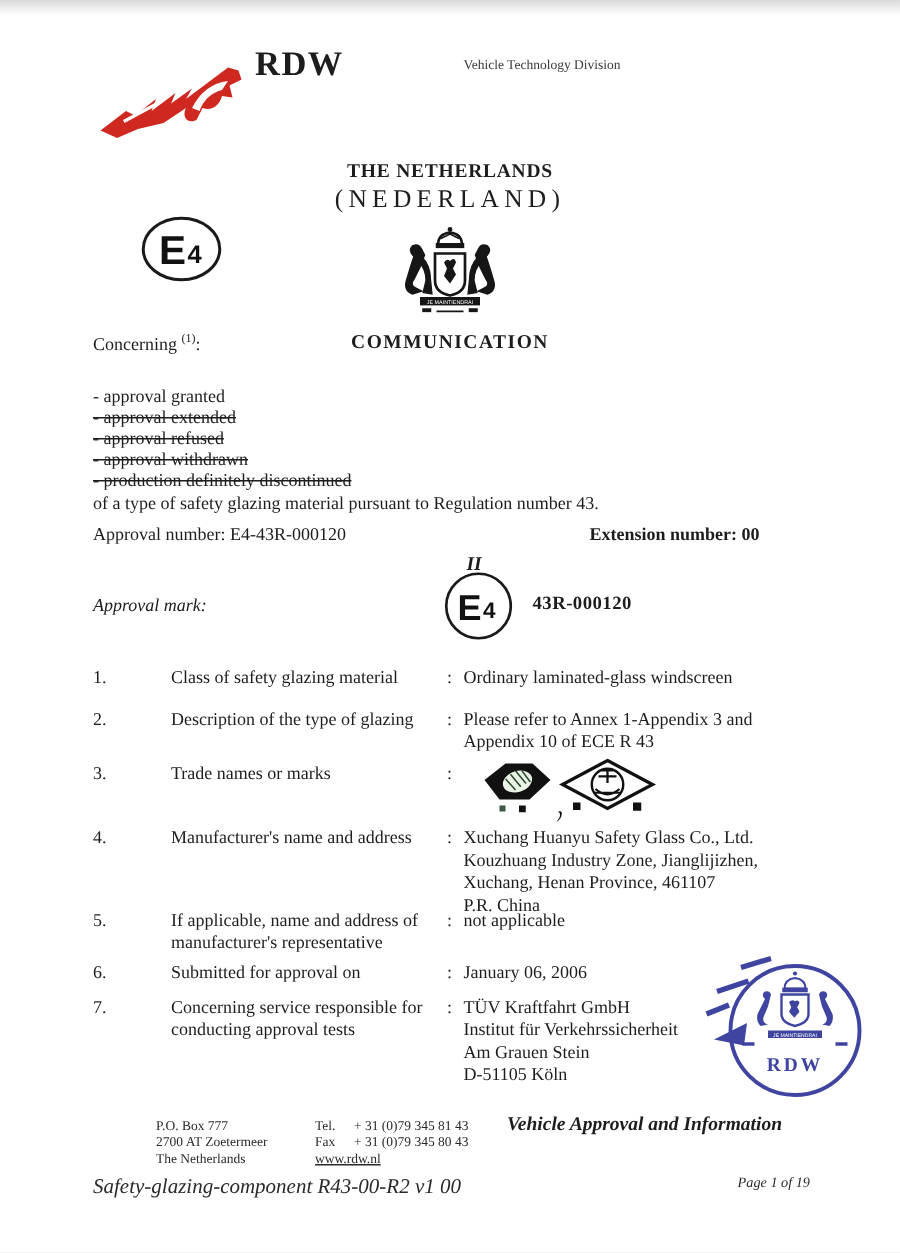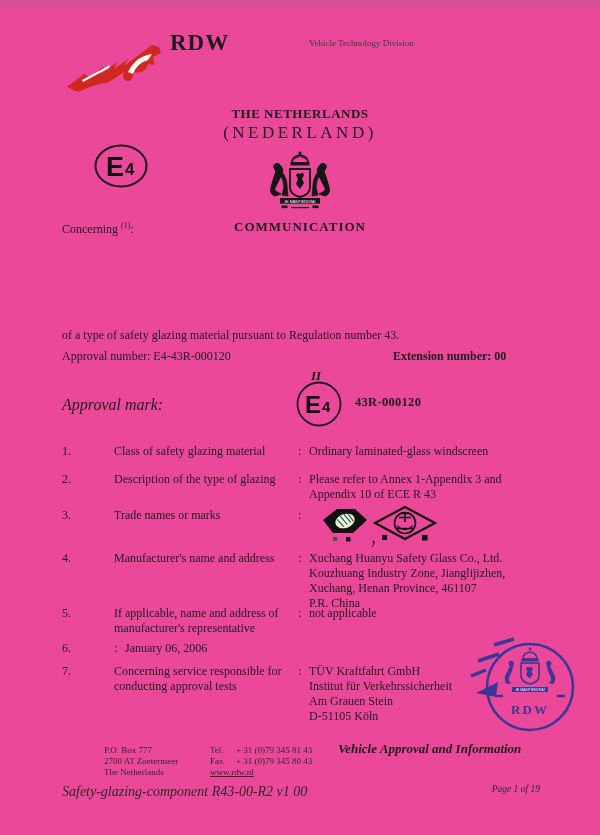--- a/index.html
+++ b/index.html
@@ -1,18 +1,18 @@
 <!DOCTYPE html>
 <html><head>
 <meta charset="utf-8">
 <style>
   html,body{margin:0;padding:0;background:#e9e9e7;}
   .page{
     position:relative;width:600px;height:835px;margin:0 auto;
-    background:#ec4899;overflow:hidden;
+    background:#ffffff;overflow:hidden;
     font-family:"Liberation Serif",serif;color:#1d1d1d;
   }
   .page::before{
     content:"";position:absolute;left:0;top:0;right:0;height:10px;
     background:linear-gradient(to bottom,rgba(120,120,118,.28),rgba(120,120,118,0));
     pointer-events:none;
   }
   .abs{position:absolute;}
   
   .brand{left:170px;top:30px;font-size:23px;font-weight:600;letter-spacing:1px;}
@@ -26,21 +26,21 @@
   .e-badge{left:92px;top:142px;}
   
   .concerning-label{left:62px;top:221px;font-size:12px;}
   .concerning-label sup{font-size:8px;}
   .concerning-list{left:62px;top:258px;font-size:12px;line-height:13.9px;}
   .struck{text-decoration:line-through;}
   .subject{left:62px;top:328px;font-size:12px;}
   
   .appr-num{left:62px;top:349px;font-size:12px;font-weight:normal;}
   .ext-num{left:393px;top:349px;font-size:12px;font-weight:bold;}
-  .appr-mark-label{left:62px;top:396px;font-size:16px;font-style:italic;text-align:right;}
+  .appr-mark-label{left:62px;top:396px;font-size:12px;font-style:italic;text-align:right;}
   .mark-class{left:311px;top:368px;font-size:13px;font-weight:bold;font-style:italic;}
   .mark-circle{left:295px;top:381px;}
   .mark-number{left:355px;top:395px;font-size:12.5px;font-weight:bold;letter-spacing:.3px;}
   
   .nlist{left:62px;top:444px;width:482px;font-size:12px;line-height:15px;}
   .nrow{position:absolute;left:0;width:100%;display:flex;align-items:flex-start;}
   .nrow .num{width:52px;flex:0 0 52px;}
   .nrow .lbl{width:184px;flex:0 0 184px;white-space:pre-line;}
   .nrow .col{width:11px;flex:0 0 11px;}
   .nrow .val{flex:1;white-space:pre-line;}
@@ -106,20 +106,27 @@
 
   <span class="abs e-badge">
     <svg width="58" height="48" viewBox="0 0 58 48">
       <ellipse cx="29" cy="24" rx="25.5" ry="20.5" fill="none" stroke="#1a1a1a" stroke-width="2"></ellipse>
       <text x="14" y="34" font-size="27" font-weight="600" fill="#111" font-family="Liberation Sans, sans-serif">E</text>
       <text x="33" y="33" font-size="17" font-weight="600" fill="#111" font-family="Liberation Sans, sans-serif">4</text>
     </svg>
   </span>
 
   <div class="abs concerning-label"><span>Concerning </span><sup>(1)</sup><span>:</span></div>
+  <div class="abs concerning-list">
+    <div>- approval granted</div>
+    <div class="struck">- approval extended</div>
+    <div class="struck">- approval refused</div>
+    <div class="struck">- approval withdrawn</div>
+    <div class="struck">- production definitely discontinued</div>
+  </div>
   <div class="abs subject">of a type of safety glazing material pursuant to Regulation number 43.</div>
 
   <div class="abs appr-num">Approval number: E4-43R-000120</div>
   <div class="abs ext-num">Extension number: 00</div>
 
   <div class="abs appr-mark-label">Approval mark:</div>
   <div class="abs mark-class">II</div>
   <span class="abs mark-circle">
     <svg width="48" height="46" viewBox="0 0 48 46">
       <circle cx="24" cy="23" r="21.5" fill="none" stroke="#1a1a1a" stroke-width="1.8"></circle>
@@ -192,20 +199,21 @@
     <div class="nrow" style="top:162px;">
       <div class="num">5.</div>
       <div class="lbl">If applicable, name and address of
 manufacturer's representative</div>
       <div class="col">:</div>
       <div class="val">not applicable</div>
     </div>
 
     <div class="nrow" style="top:197px;">
       <div class="num">6.</div>
+      <div class="lbl">Submitted for approval on</div>
       <div class="col">:</div>
       <div class="val">January 06, 2006</div>
     </div>
 
     <div class="nrow" style="top:220px;">
       <div class="num">7.</div>
       <div class="lbl">Concerning service responsible for
 conducting approval tests</div>
       <div class="col">:</div>
       <div class="val">TÜV Kraftfahrt GmbH

